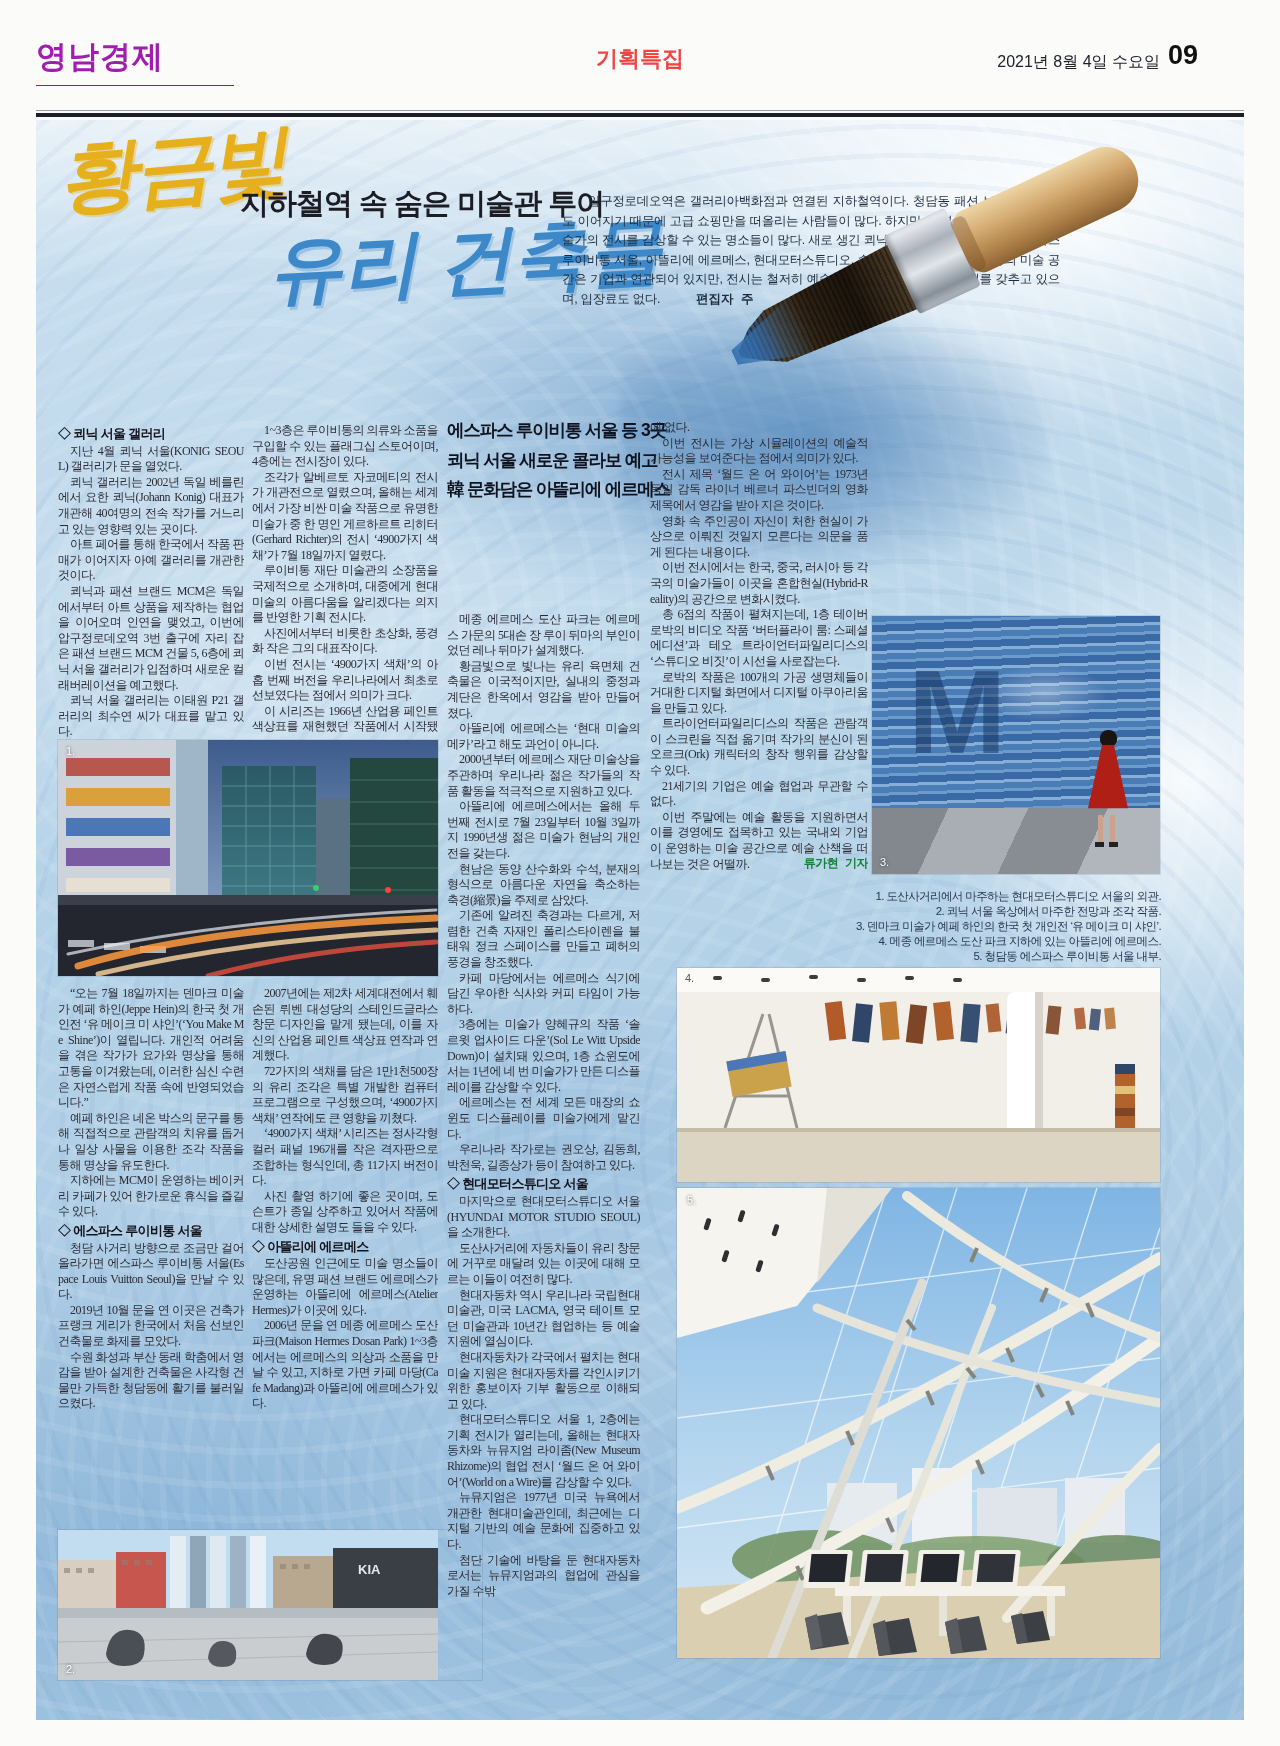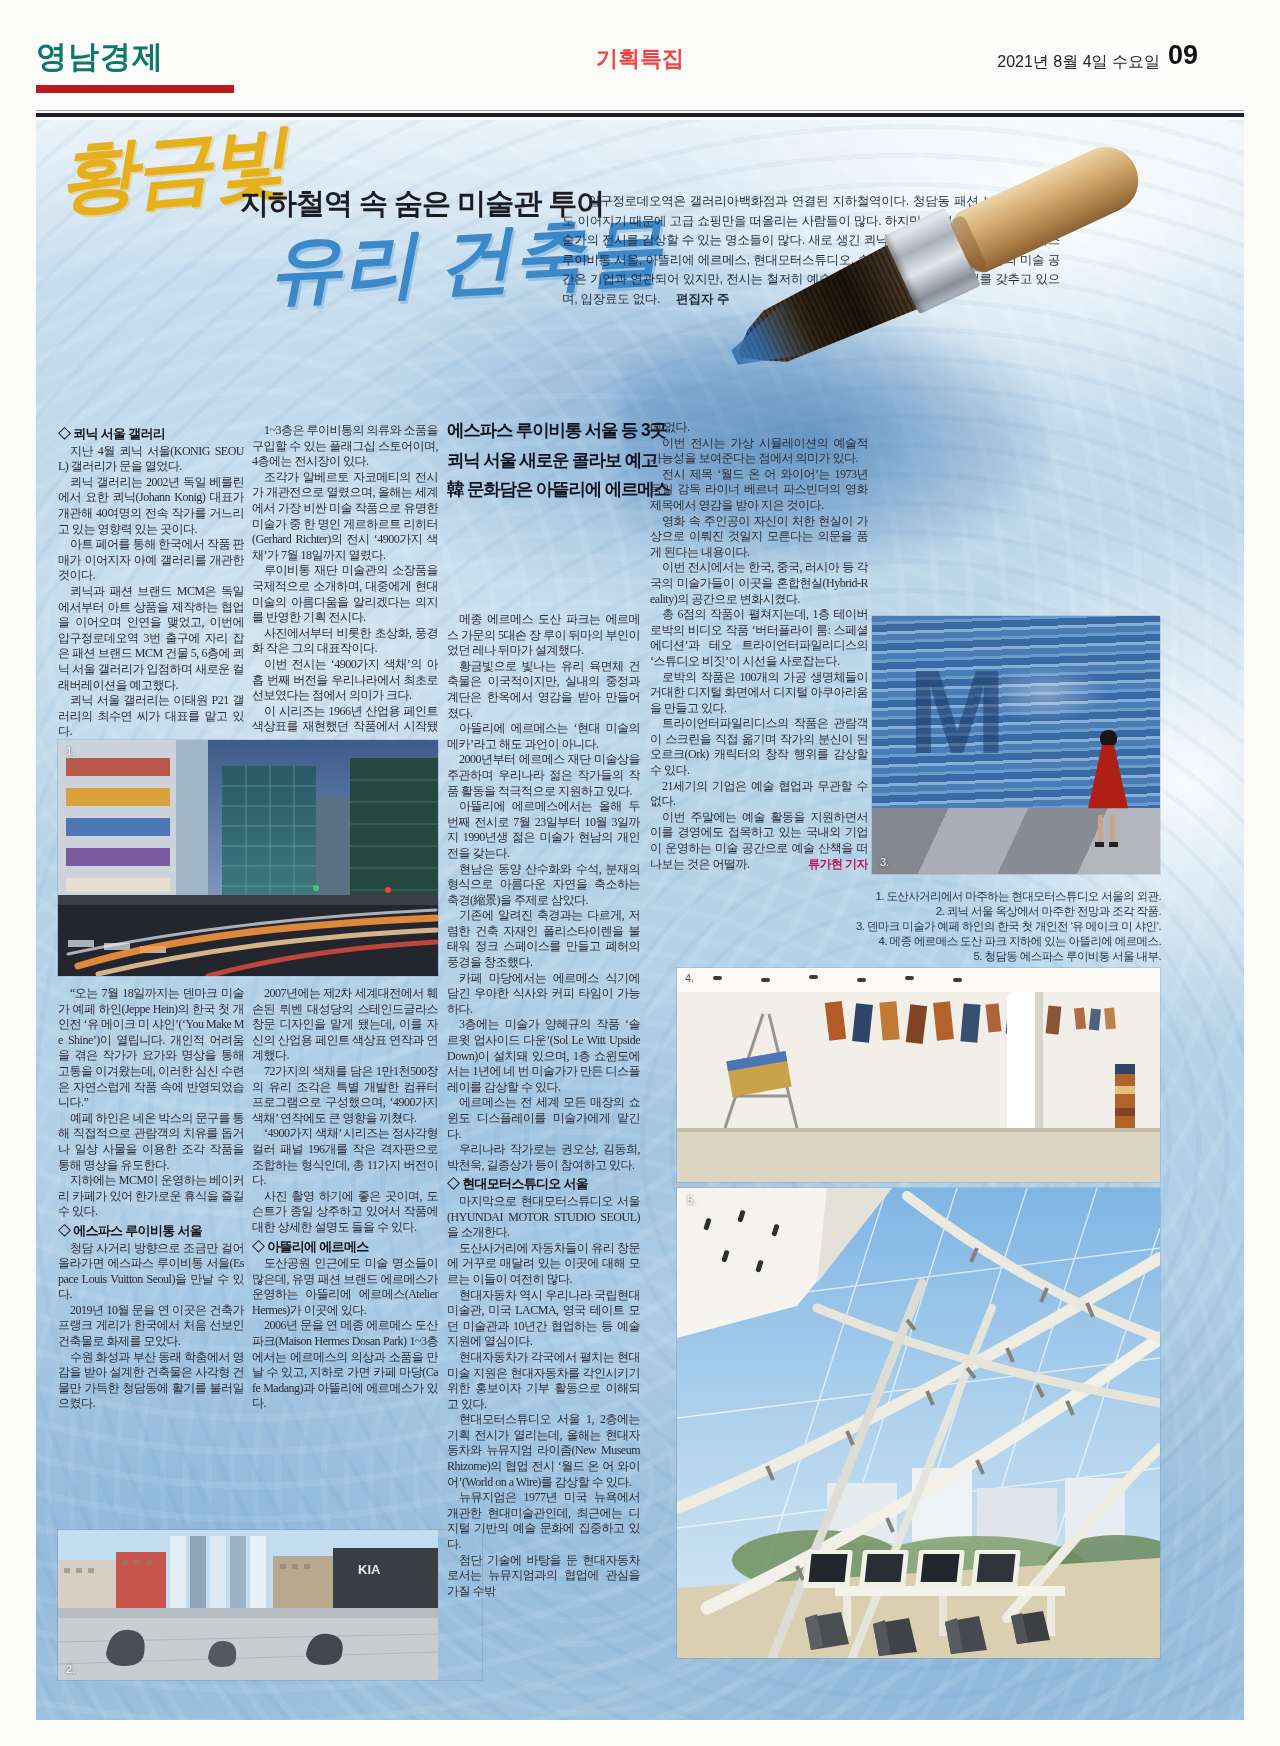--- a/index.html
+++ b/index.html
@@ -1,21 +1,21 @@
 <!DOCTYPE html>
 <html><head>
 <meta charset="utf-8">
 <style>
   html,body{margin:0;padding:0;background:#f6f7f6;}
   .page{position:relative;width:1280px;height:1746px;background:#fbfbfa;overflow:hidden;
         font-family:"Liberation Serif","DejaVu Serif",serif;}
   
   .logo{position:absolute;left:36px;top:36px;font-family:"Liberation Sans",sans-serif;
-        font-weight:800;font-size:31px;color:#0f766e;letter-spacing:1px;
-        border-bottom:8px solid #b91c1c;padding:0 70px 7px 0;}
+        font-weight:800;font-size:31px;color:#a21caf;letter-spacing:1px;
+        border-bottom:1px solid #b91c1c;padding:0 70px 7px 0;}
   .section-name{position:absolute;left:0;right:0;top:44px;text-align:center;
         font-family:"Liberation Sans",sans-serif;font-weight:700;font-size:22px;color:#ef4444;}
   .dateline{position:absolute;right:120px;top:52px;font-family:"Liberation Sans",sans-serif;
         font-size:16px;color:#22242c;}
   .pagenum{position:absolute;right:82px;top:40px;font-family:"Liberation Sans",sans-serif;
         font-weight:700;font-size:27px;color:#111;}
   .rule-thin{position:absolute;left:36px;top:110px;width:1208px;height:1px;background:#9aa0a8;}
   .rule-thick{position:absolute;left:36px;top:113px;width:1208px;height:4px;background:#1d1f28;}
   
   .paper{position:absolute;left:36px;top:120px;width:1208px;height:1600px;
@@ -37,21 +37,21 @@
   .title1{position:absolute;left:58px;top:118px;font-size:78px;font-weight:800;font-style:italic;
         color:#e6af1c;transform:rotate(-5deg);letter-spacing:-2px;text-shadow:2px 2px 0 rgba(230,175,28,.35);}
   .title2{position:absolute;left:268px;top:212px;font-size:74px;font-weight:800;font-style:italic;
         color:#3c88c8;transform:rotate(-3deg);letter-spacing:1px;text-shadow:2px 3px 0 rgba(60,136,200,.3);}
   .subtitle{position:absolute;left:240px;top:148px;font-family:"Liberation Sans",sans-serif;
         font-weight:600;font-size:29px;color:#1c1c24;letter-spacing:-1px;margin-top:36px;}
   
   .intro{position:absolute;left:562px;top:192px;width:498px;font-family:"Liberation Sans",sans-serif;
         font-size:12.5px;line-height:19.5px;color:#1e2b3c;text-align:justify;word-break:break-all;
         text-indent:26px;letter-spacing:-0.3px;}
-  .intro b{margin-left:16px;letter-spacing:0;}
+  .intro b{margin-left:36px;letter-spacing:0;font-family:Liberation Mono, monospace;}
   
   .brush{position:absolute;left:690px;top:200px;width:510px;height:350px;}
   .wash{position:absolute;left:-70px;top:110px;width:430px;height:260px;filter:blur(4px);
         background:radial-gradient(ellipse at 45% 50%, rgba(62,118,176,.62), rgba(62,118,176,.22) 55%, transparent 76%);}
   .brush-rot{position:absolute;left:18px;top:74px;width:470px;height:130px;
         transform:rotate(-25deg);transform-origin:60px 80px;}
   .bristles{position:absolute;left:34px;top:30px;width:182px;height:74px;
         background:
           repeating-linear-gradient(90deg, rgba(0,0,0,.35) 0 2px, transparent 2px 5px),
           linear-gradient(90deg,#2a4a7a 0,#33588a 9%,#4a3a24 24%,#2b2013 46%,#1d150d 70%,#4a3b26 100%);
@@ -72,22 +72,22 @@
   .hl-line{font-family:"Liberation Sans",sans-serif;font-weight:800;font-size:17.5px;
         line-height:29.5px;color:#0f1320;letter-spacing:-1.2px;white-space:nowrap;}
   
   .col{position:absolute;font-size:12px;line-height:15.6px;color:#2b2b33;text-align:justify;
         word-break:break-all;letter-spacing:-0.5px;overflow:hidden;}
   .blk{margin:0;}
   .blk-p,.blk-q{text-indent:12px;}
   .blk-cont{text-indent:0;}
   .blk-h{font-family:"Liberation Sans",sans-serif;font-weight:800;font-size:13px;
         color:#13131b;letter-spacing:-0.7px;margin:3px 0 2px;text-indent:0;}
-  .blk-by{font-family:Liberation Serif, serif;font-weight:800;text-align:right;
-        margin-top:-15.6px;color:#be185d;}
+  .blk-by{font-family:Liberation Mono, monospace;font-weight:800;text-align:right;
+        margin-top:-15.6px;color:#15803d;}
   .c1a{left:58px;top:423px;width:186px;height:314px;}
   .c2a{left:252px;top:423px;width:186px;height:314px;}
   .c1b{left:58px;top:986px;width:186px;height:516px;}
   .c2b{left:252px;top:986px;width:186px;height:518px;}
   .c3 {left:447px;top:612px;width:193px;height:1008px;}
   .c4 {left:650px;top:420px;width:218px;height:524px;}
   
   .captions{position:absolute;left:845px;top:889px;width:316px;text-align:right;}
   .cap-line{font-family:"Liberation Sans",sans-serif;font-size:11.5px;line-height:15px;
         color:#273550;letter-spacing:-0.6px;}

